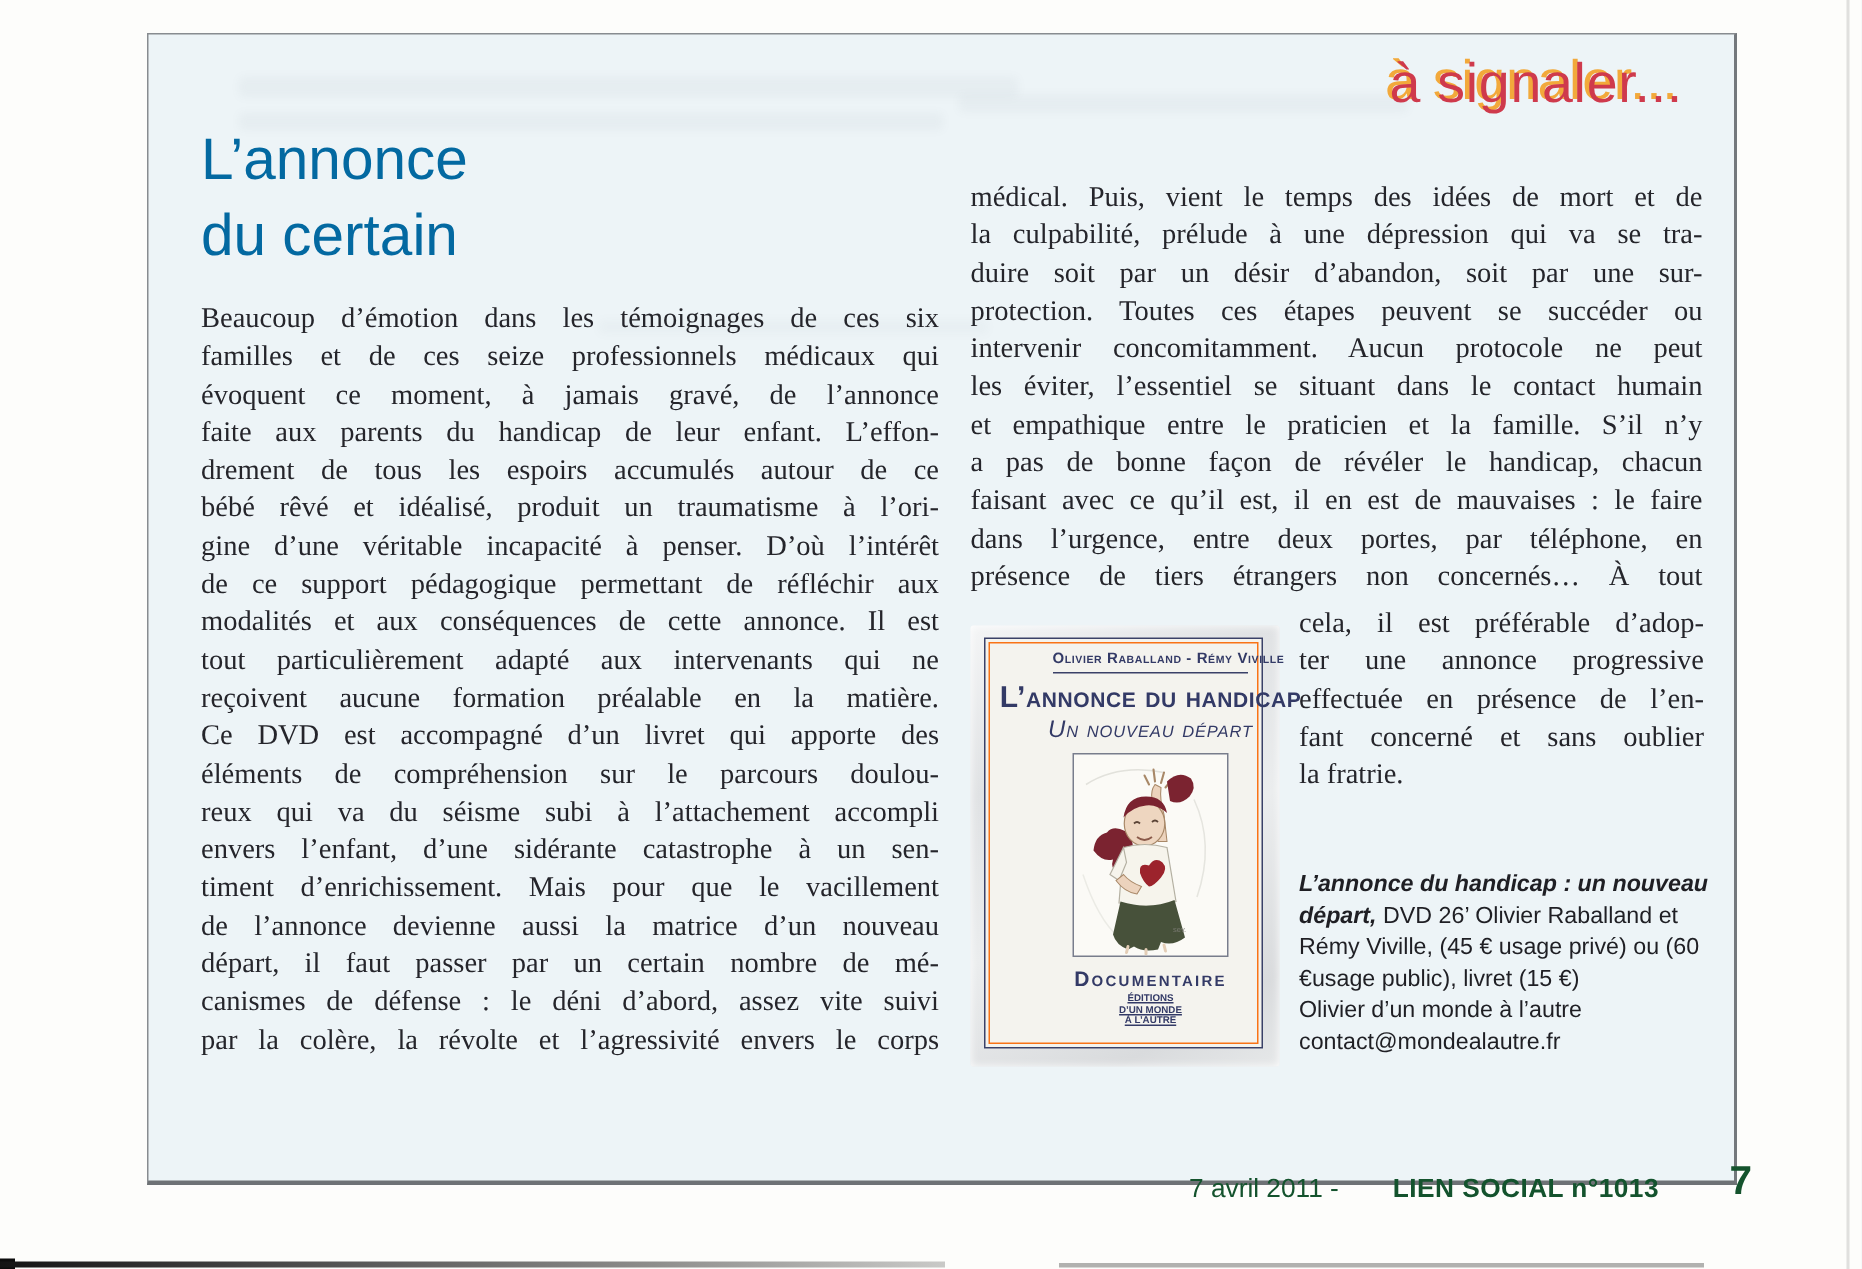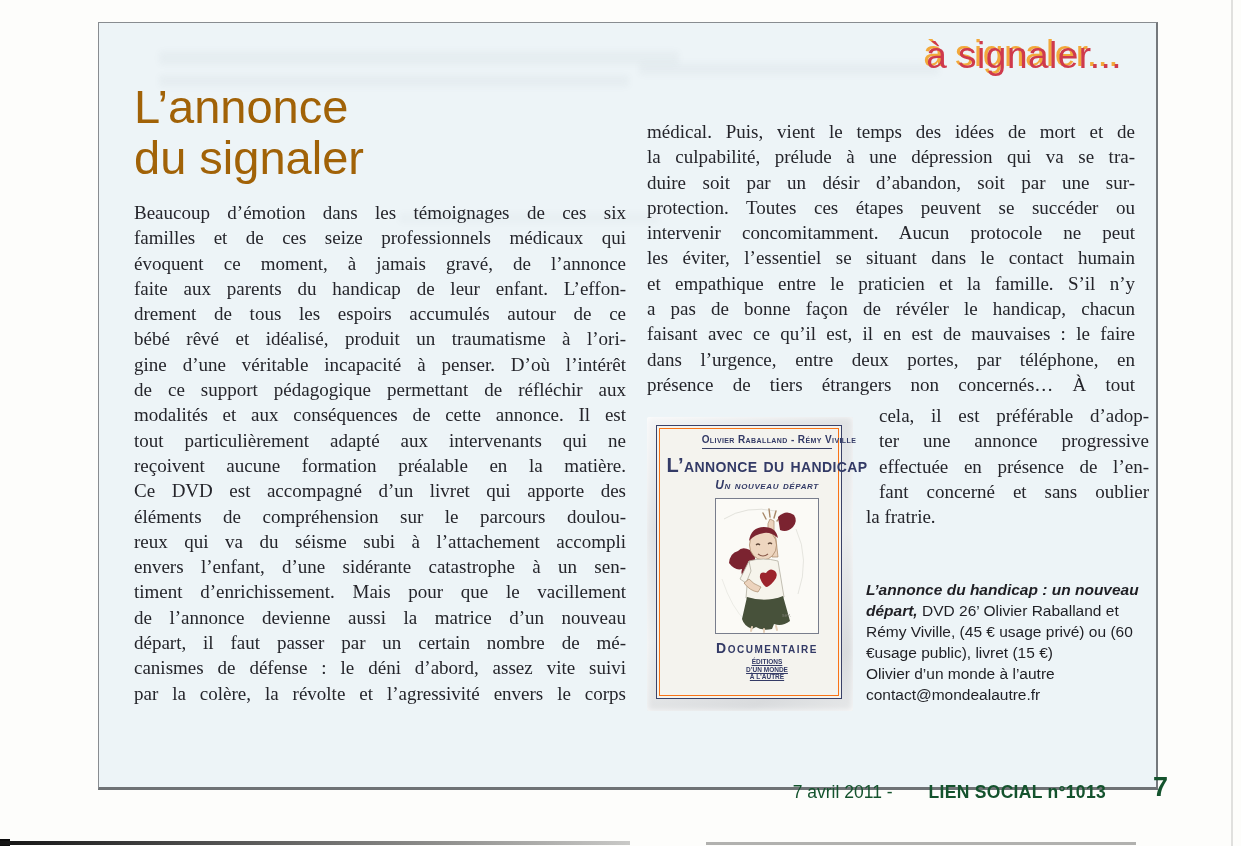--- a/index.html
+++ b/index.html
@@ -28,33 +28,33 @@
   
   .signaler{
     position:absolute;right:34px;top:12px;
     font-size:37px;letter-spacing:.5px;
     color:#cf3a4c;
     text-shadow:-3px -2px 0 #f2a93b;
   }
   
   .title{
     position:absolute;left:35px;top:58px;
-    font-size:47px;line-height:51px;color:#a16207;letter-spacing:0;
+    font-size:39px;line-height:51px;color:#0369a1;letter-spacing:0;
   }
   
   .bodycol{
     position:absolute;
     font-family:"Liberation Serif","DejaVu Serif",serif;
     font-size:19px;line-height:25.3px;color:#25252b;
     white-space:pre-line;
     text-align:justify;text-align-last:justify;
   }
   .leftcol{left:35px;top:177px;width:492px;}
   .rc-a{left:548px;top:96px;width:488px;}
-  .rc-wrap{left:767px;top:380px;width:270px;margin-left:13px;}
+  .rc-wrap{left:767px;top:380px;width:270px;}
   .rc-wrap-last{
     position:absolute;left:767px;top:481px;width:270px;
     font-family:"Liberation Serif","DejaVu Serif",serif;
     font-size:19px;line-height:25.3px;color:#25252b;text-align:left;
   }
   
   .dvd-photo{
     position:absolute;left:548px;top:394px;width:206px;height:294px;
     background:linear-gradient(150deg,#f4f5f6 0%,#e0e2e4 28%,#ebedee 55%,#d9dbdd 85%,#e6e8e9 100%);
     border-radius:2px;
@@ -71,21 +71,21 @@
     display:flex;flex-direction:column;align-items:center;
     color:#333a66;
     padding-left:36px;
   }
   .dvd-authors{
     font-size:10px;font-weight:700;font-variant:small-caps;letter-spacing:.4px;
     padding:5px 0 3px;white-space:nowrap;
     border-bottom:1px solid #3a4168;width:92%;text-align:center;
   }
   .dvd-title{font-size:20px;font-weight:700;font-variant:small-caps;letter-spacing:.4px;margin-top:5px;white-space:nowrap;}
-  .dvd-subtitle{font-size:12px;font-weight:700;font-style:italic;font-variant:small-caps;letter-spacing:.6px;margin-top:1px;white-space:nowrap;}
+  .dvd-subtitle{font-size:16px;font-weight:400;font-style:italic;font-variant:small-caps;letter-spacing:.6px;margin-top:1px;white-space:nowrap;}
   .dvd-art{
     margin-top:6px;width:104px;height:136px;background:#fbfaf6;
     border:1px solid #787d8c;box-sizing:border-box;overflow:hidden;
   }
   .dvd-genre{font-size:14px;font-weight:700;font-variant:small-caps;letter-spacing:1.5px;margin-top:6px;}
   .dvd-pub{font-size:6.5px;font-weight:700;line-height:7.5px;text-align:center;margin-top:2px;text-transform:uppercase;}
   .dvd-pub div{text-decoration:underline;}
   
   .caption{
     position:absolute;left:767px;top:556px;width:282px;
@@ -111,21 +111,21 @@
 <div class="panel">
   <div class="ghost g1"></div>
   <div class="ghost g2"></div>
   <div class="ghost g3"></div>
   <div class="ghost g4"></div>
 
   <div class="signaler">à signaler...</div>
 
   <div class="title">
     <div>L’annonce</div>
-    <div>du signaler</div>
+    <div>du certain</div>
   </div>
 
   <div class="bodycol leftcol">Beaucoup d’émotion dans les témoignages de ces six
 familles et de ces seize professionnels médicaux qui
 évoquent ce moment, à jamais gravé, de l’annonce
 faite aux parents du handicap de leur enfant. L’effon-
 drement de tous les espoirs accumulés autour de ce
 bébé rêvé et idéalisé, produit un traumatisme à l’ori-
 gine d’une véritable incapacité à penser. D’où l’intérêt
 de ce support pédagogique permettant de réfléchir aux

